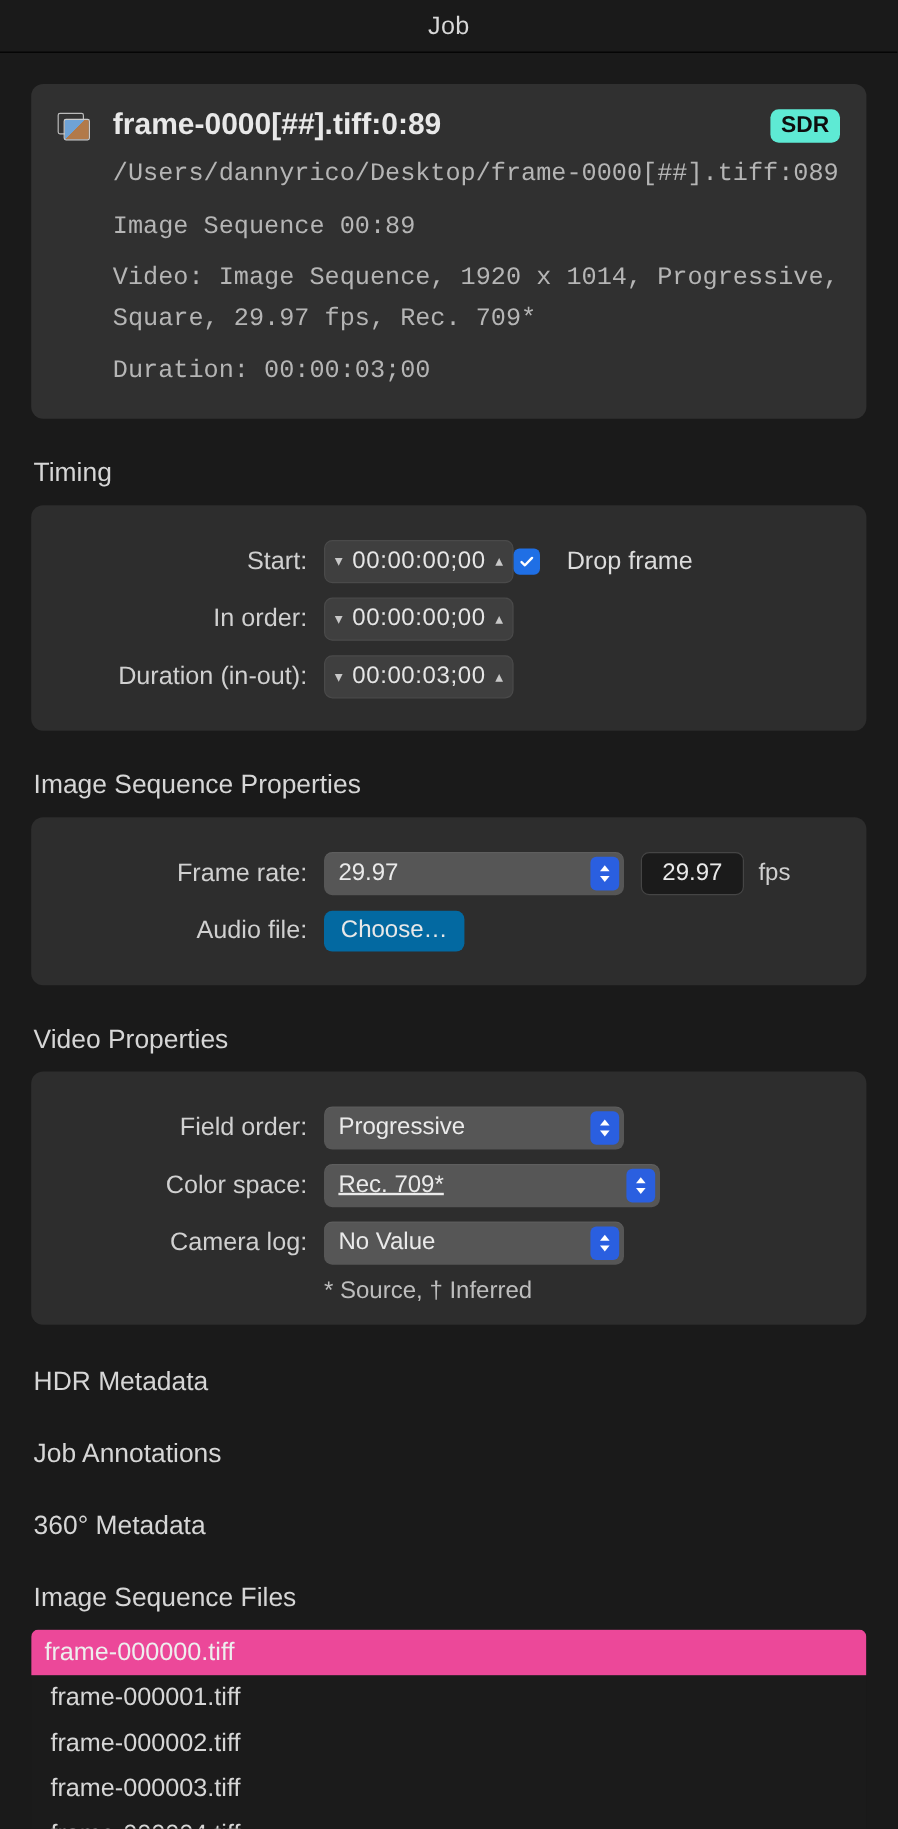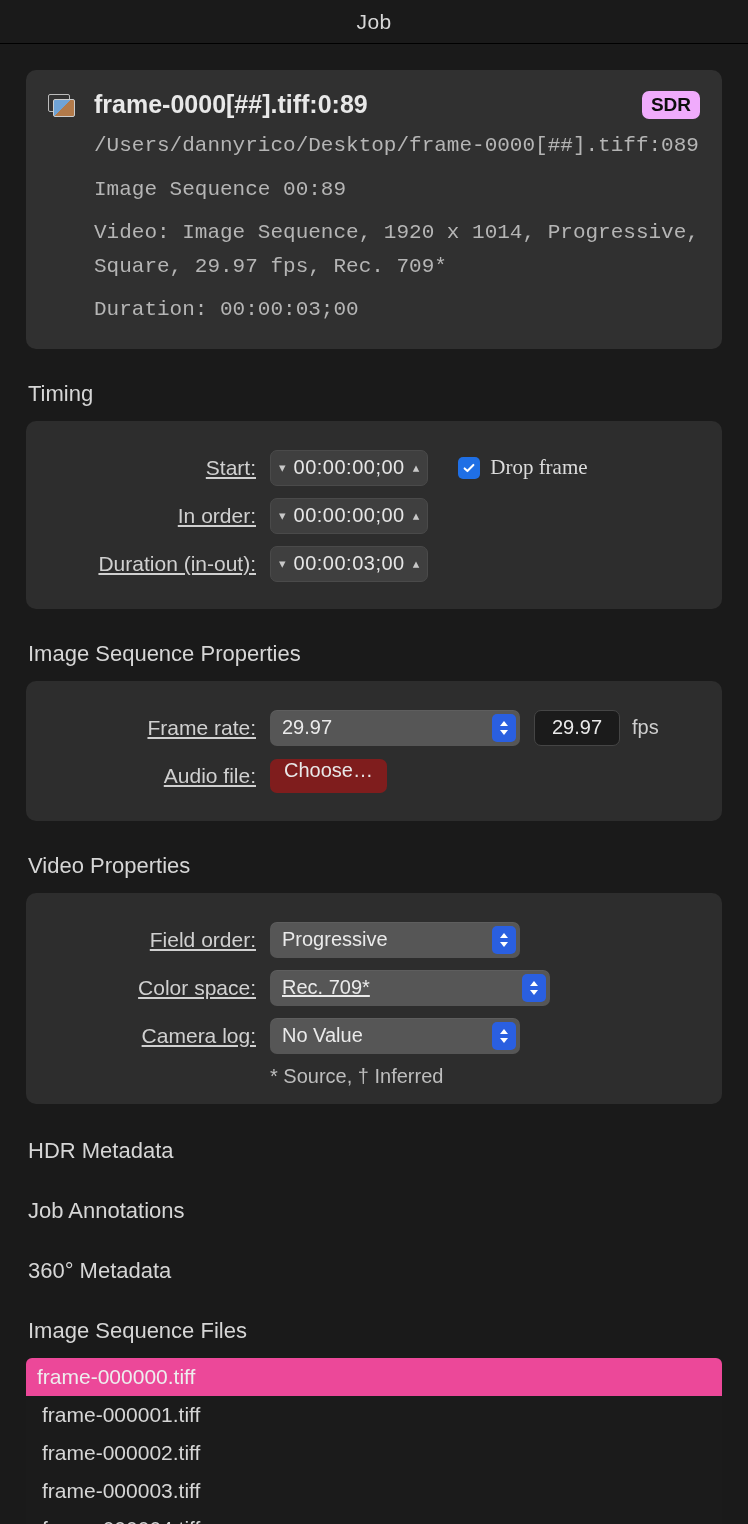--- a/index.html
+++ b/index.html
@@ -54,21 +54,21 @@
     background: linear-gradient(135deg,#6fa3d6 45%,#b27a4a 45%);
     border-radius: 2px;
   }
   .card-title {
     flex: 1;
     font-size: 25px;
     font-weight: 700;
     color: #e8e8e8;
   }
   .sdr-badge {
-    background: #f0abfc;
+    background: #5eead4;
     color: #0e0e0e;
     font-weight: 700;
     font-size: 19px;
     padding: 3px 9px;
     border-radius: 7px;
   }
   .card-meta {
     margin-left: 46px;
     color: #b5b5b5;
     font-size: 21px;
@@ -91,21 +91,20 @@
     align-items: center;
     margin: 10px 0;
     min-height: 38px;
   }
   .form-label {
     width: 210px;
     text-align: right;
     color: #d0d0d0;
     font-size: 21px;
     margin-right: 14px;
-    text-decoration: underline;
   }
   .stepper {
     display: flex;
     align-items: center;
     background: #3f3f3f;
     border: 1px solid #4a4a4a;
     border-radius: 7px;
     height: 36px;
     padding: 0 8px;
     color: #e6e6e6;
@@ -115,23 +114,21 @@
   .chev {
     font-size: 13px;
     color: #c8c8c8;
     line-height: 1;
     user-select: none;
   }
   .tc-value { padding: 0 2px; letter-spacing: 0.5px;}
   .checkbox-wrap {
     display: flex;
     align-items: center;
-    margin-left: 30px;
-    gap: 10px;
-    font-family: Liberation Serif, serif;
+    gap: 22px;
   }
   .checkbox {
     width: 22px; height: 22px;
     background: #1f6fe5;
     border-radius: 5px;
     display: flex; align-items: center; justify-content: center;
   }
   .checkbox svg { width: 14px; height: 14px; }
   .cb-label { font-size: 21px; color: #dcdcdc; }
 
@@ -174,27 +171,27 @@
     height: 36px;
     color: #eaeaea;
     font-size: 20px;
     padding: 0 10px;
     display:flex; align-items:center;
     width: 86px;
     justify-content:center;
   }
   .unit { margin-left: 12px; color: #cfcfcf; font-size: 20px;}
   .btn {
-    background: #7f1d1d;
+    background: #0369a1;
     border-radius: 7px;
     height: 34px;
     padding: 0 14px;
     color: #e8e8e8;
     font-size: 20px;
-    display:flex;
+    display:flex;align-items:center;
     border: none;
   }
   .footnote {
     color: #bdbdbd;
     font-size: 20px;
     margin-left: 224px;
     margin-top: 10px;
   }
   .section-head-only {
     color: #d6d6d6;

